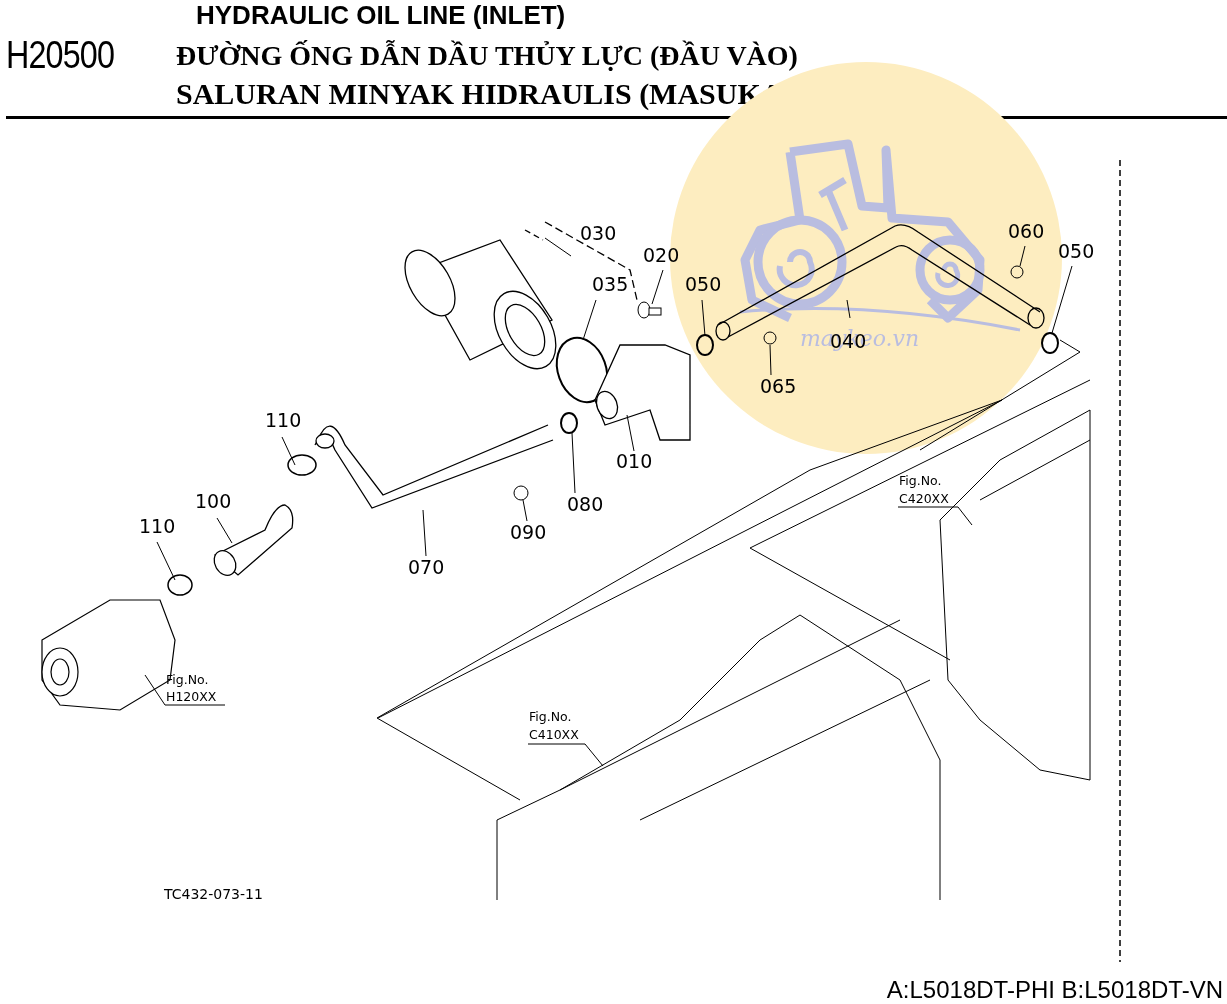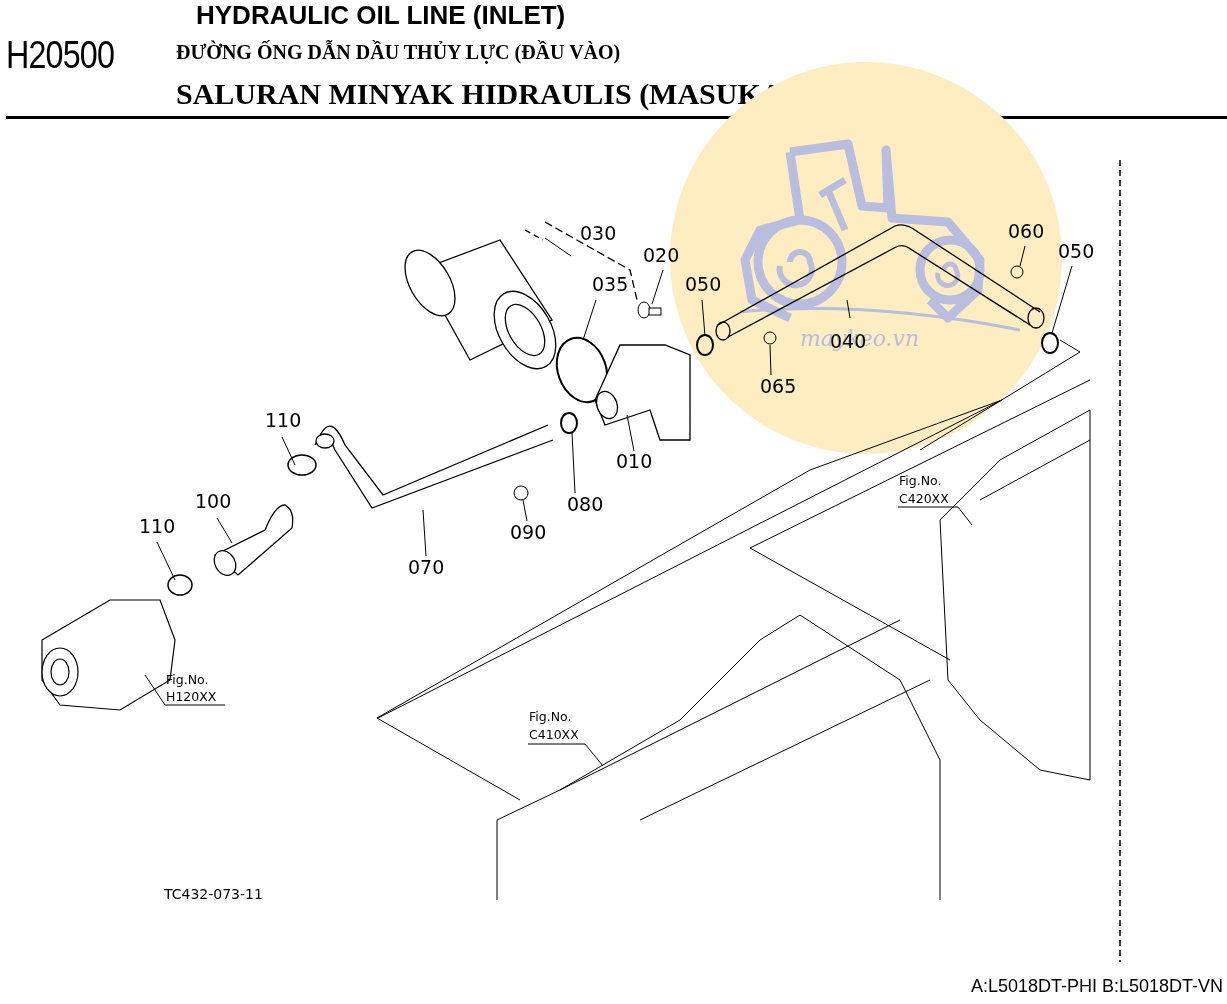--- a/index.html
+++ b/index.html
@@ -1,27 +1,27 @@
 <!DOCTYPE html>
 <html><head>
 <meta charset="utf-8">
 <style>
   html, body { margin: 0; padding: 0; background: #ffffff; }
   body { width: 1227px; height: 1004px; position: relative; overflow: hidden; font-family: "Liberation Sans", sans-serif; color: #000; }
   .header { position: absolute; left: 0; top: 0; width: 1227px; height: 126px; }
   .code { position: absolute; left: 6px; top: 36px; font-family: "Liberation Sans", sans-serif; font-size: 38px; letter-spacing: -1px; transform: scaleX(0.85); transform-origin: left top; line-height: 1; }
   .t1 { position: absolute; left: 176px; top: 2px; font-family: "Liberation Sans", sans-serif; font-weight: bold; font-size: 26px; line-height: 1; margin-left: 20px; }
-  .t2 { position: absolute; left: 176px; top: 42px; font-family: "Liberation Serif", serif; font-weight: bold; font-size: 20px; line-height: 1; }
+  .t2 { position: absolute; left: 176px; top: 42px; font-family: "Liberation Serif", serif; font-weight: bold; font-size: 28px; line-height: 1; }
   .t3 { position: absolute; left: 176px; top: 79px; font-family: "Liberation Serif", serif; font-weight: bold; font-size: 30px; line-height: 1; }
   .rule { position: absolute; left: 6px; top: 116px; width: 1221px; height: 3px; background: #000; }
   svg.drawing { position: absolute; left: 0; top: 0; }
   .lbl { font-family: "DejaVu Sans", sans-serif; font-size: 19px; fill: #000; }
   .fig { font-family: "DejaVu Sans", sans-serif; font-size: 12.5px; fill: #000; }
   .ref { position: absolute; left: 164px; top: 886px; font-family: "DejaVu Sans", sans-serif; font-size: 14px; }
-  .models { position: absolute; right: 4px; top: 976px; font-family: "Liberation Sans", sans-serif; font-size: 18px; }
+  .models { position: absolute; right: 4px; top: 976px; font-family: "Liberation Sans", sans-serif; font-size: 24px; }
 </style>
 </head>
 <body>
 
 <div class="header">
   <div class="code">H20500</div>
   <div class="t1">HYDRAULIC OIL LINE (INLET)</div>
   <div class="t2">ĐƯỜNG ỐNG DẪN DẦU THỦY LỰC (ĐẦU VÀO)</div>
   <div class="t3">SALURAN MINYAK HIDRAULIS (MASUKAN)</div>
   <div class="rule"></div>

